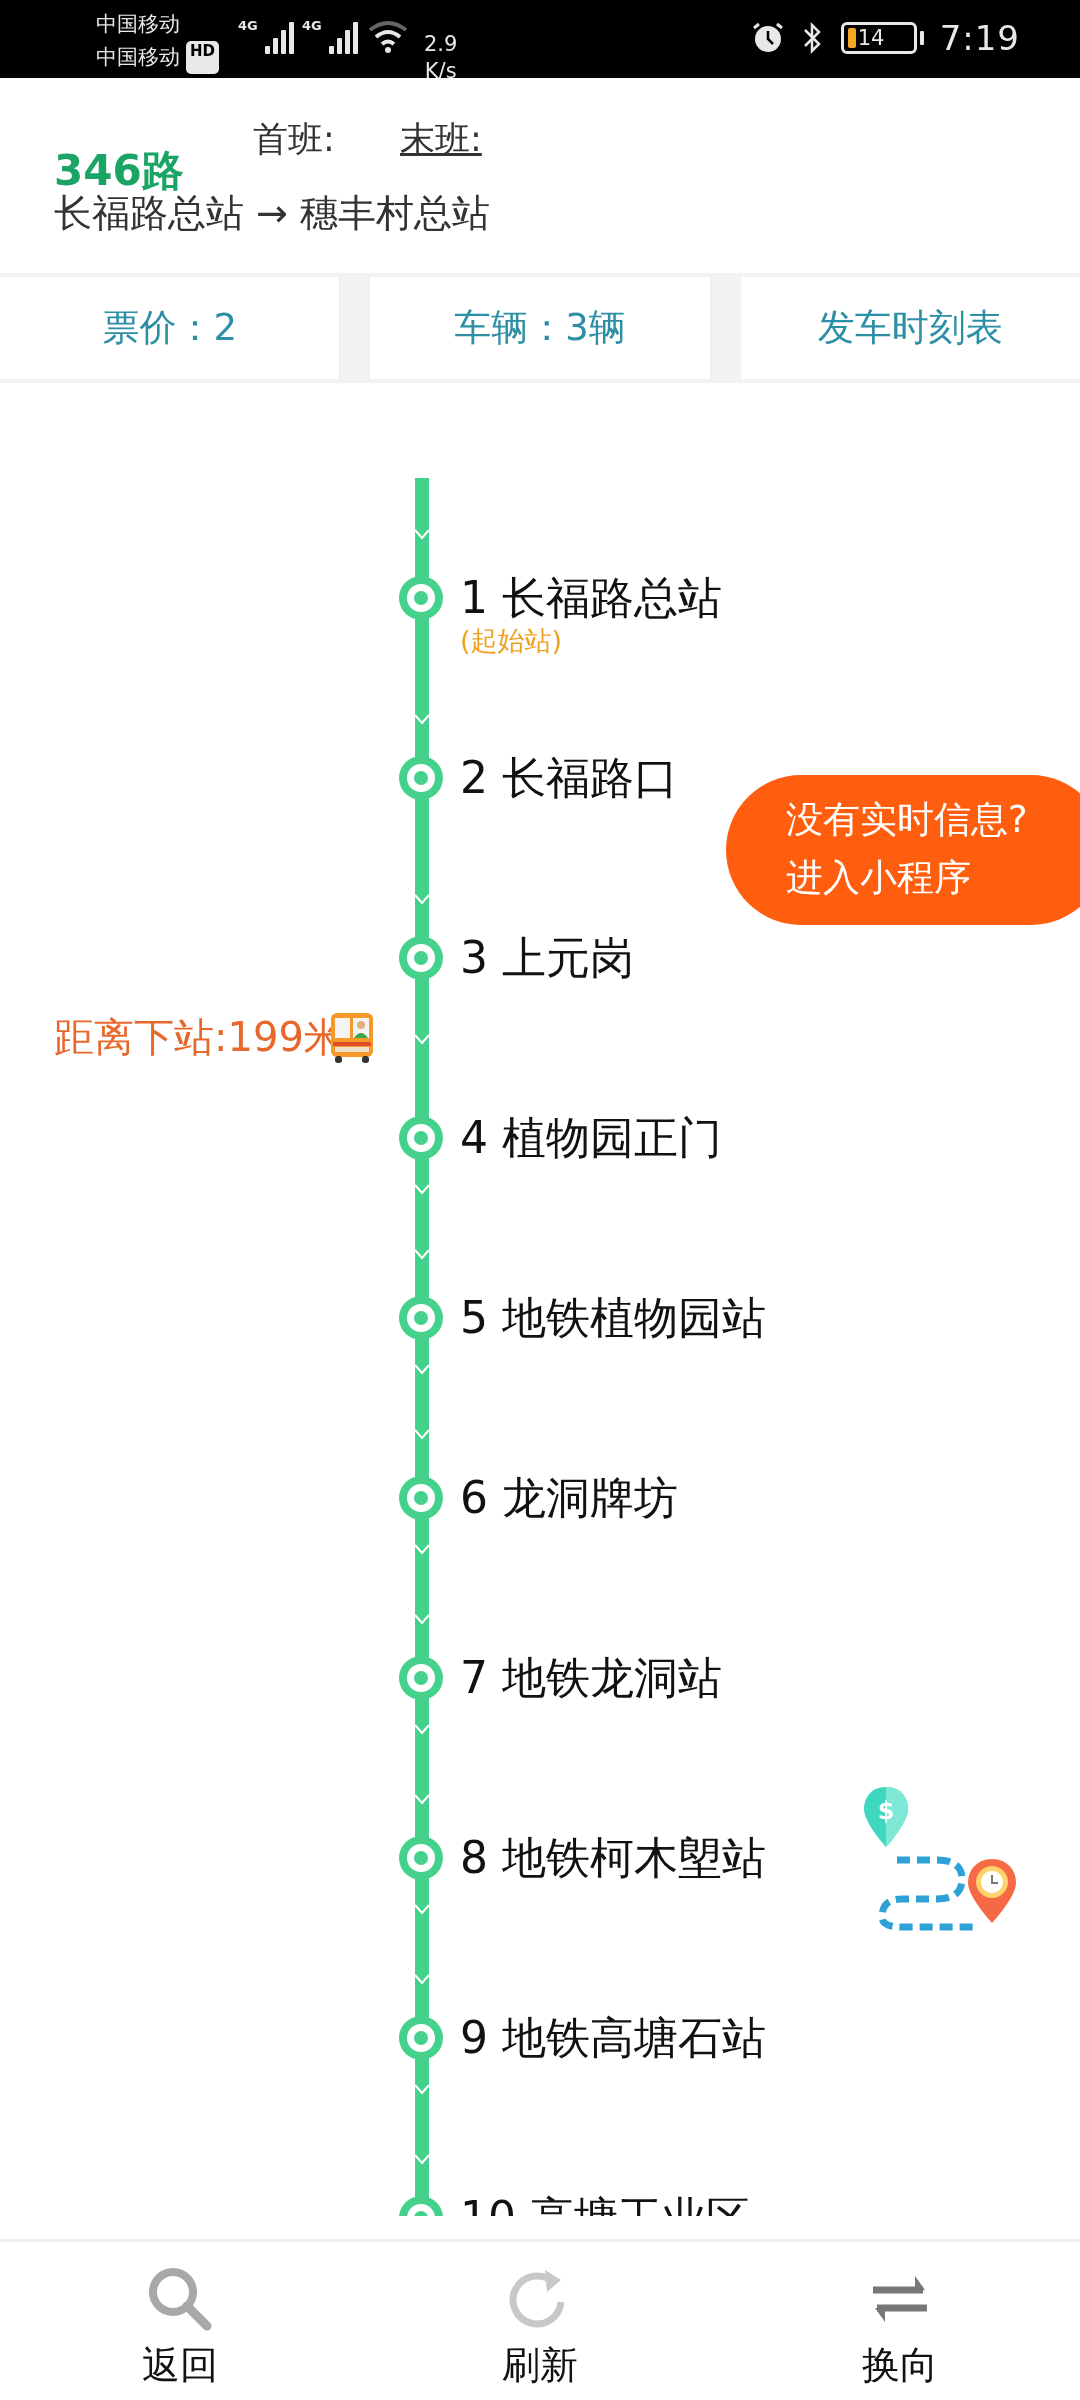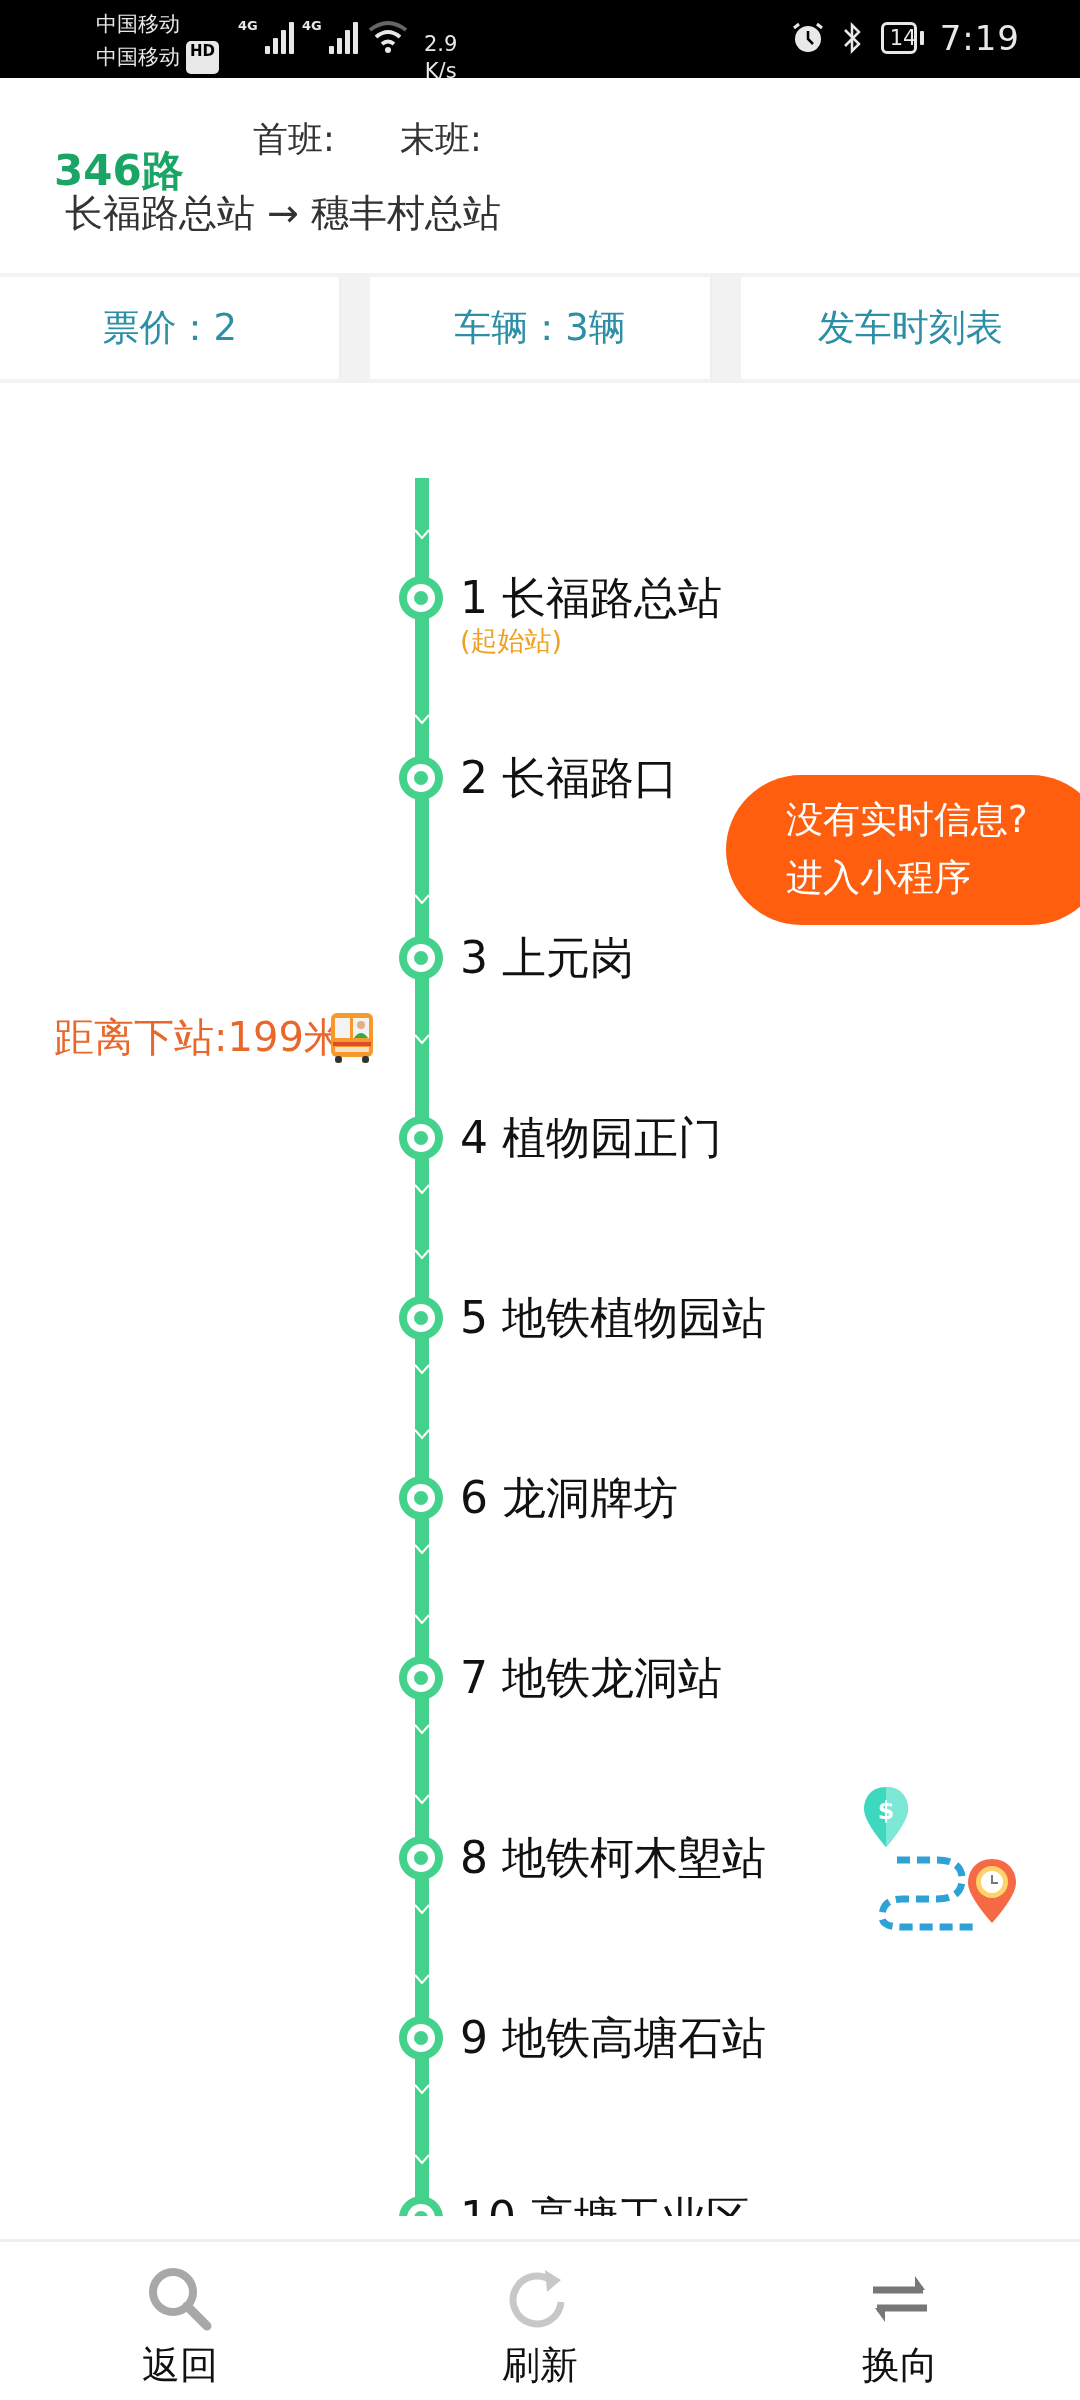--- a/index.html
+++ b/index.html
@@ -12,32 +12,32 @@
   .sb-carrier-row { display: flex; gap: 6px; white-space: nowrap; }
   .hd-badge { display: inline-block; background: #e8e8e8; color: #000; font-size: 15px; font-weight: bold; border-radius: 5px; padding: 0 4px; line-height: 20px; }
   .sb-signal { position: absolute; top: 18px; display: flex; align-items: flex-end; gap: 3px; height: 36px; }
   .sb-signal .tag { font-size: 13px; font-weight: bold; align-self: flex-start; margin-right: 4px; }
   .sb-signal .bar { width: 5px; background: #e8e8e8; border-radius: 1px; }
   .sb-wifi { position: absolute; left: 368px; top: 18px; width: 40px; height: 36px; }
   .sb-speed { position: absolute; left: 424px; top: 10px; font-size: 21px; line-height: 27px; text-align: center; margin-top: 21px; }
   .sb-right { position: absolute; right: 60px; top: 14px; display: flex; align-items: center; gap: 16px; height: 48px; }
   .sb-alarm { width: 34px; height: 34px; }
   .sb-bt { width: 24px; height: 36px; }
-  .battery { position: relative; width: 36px; height: 32px; border: 3px solid #e8e8e8; border-radius: 6px; display: flex; align-items: center; padding-left: 4px; }
+  .battery { position: relative; width: 76px; height: 32px; border: 3px solid #e8e8e8; border-radius: 6px; display: flex; align-items: center; padding-left: 4px; }
   .battery .fill { width: 8px; height: 20px; background: #f5a623; border-radius: 2px; margin-right: 2px; }
   .battery .num { font-size: 21px; color: #e8e8e8; line-height: 1; }
   .battery-tip { width: 4px; height: 14px; background: #e8e8e8; border-radius: 1px; margin-left: -12px; }
   .sb-time { font-size: 34px; color: #e8e8e8; letter-spacing: 1px; }
 
   
   .header { position: absolute; left: 0; top: 78px; width: 1080px; height: 195px; background: #fff; }
   .route-num { position: absolute; left: 54px; top: 32px; font-size: 42px; font-weight: bold; color: #1aa465; margin-top: 33px; }
   .first-bus { position: absolute; left: 253px; top: 38px; font-size: 35px; color: #333; }
-  .last-bus { position: absolute; left: 400px; top: 38px; font-size: 35px; color: #333; }
-  .direction { position: absolute; left: 65px; top: 110px; font-size: 38px; color: #333; white-space: nowrap; }
+  .last-bus { position: absolute; left: 400px; top: 38px; font-size: 35px; color: #333; text-decoration: underline; }
+  .direction { position: absolute; left: 54px; top: 110px; font-size: 38px; color: #333; white-space: nowrap; }
 
   
   .info-bar { position: absolute; left: 0; top: 273px; width: 1080px; height: 110px; background: #f2f2f2; padding: 4px 0; display: flex; gap: 29px; }
   .info-cell { flex: 1; background: #fff; display: flex; align-items: center; justify-content: center; font-size: 37px; color: #2d8fa5; border-right: 2px solid #eeeeee; }
   .info-cell:last-child { border-right: none; }
 
   
   .stations { position: absolute; left: 0; top: 383px; width: 1080px; height: 1833px; overflow: hidden; background: #fff; }
   .track { position: absolute; left: 415px; top: 95px; width: 14px; height: 1760px; background: #44d18c; }
   .chev { position: absolute; left: 413px; width: 18px; height: 12px; }

